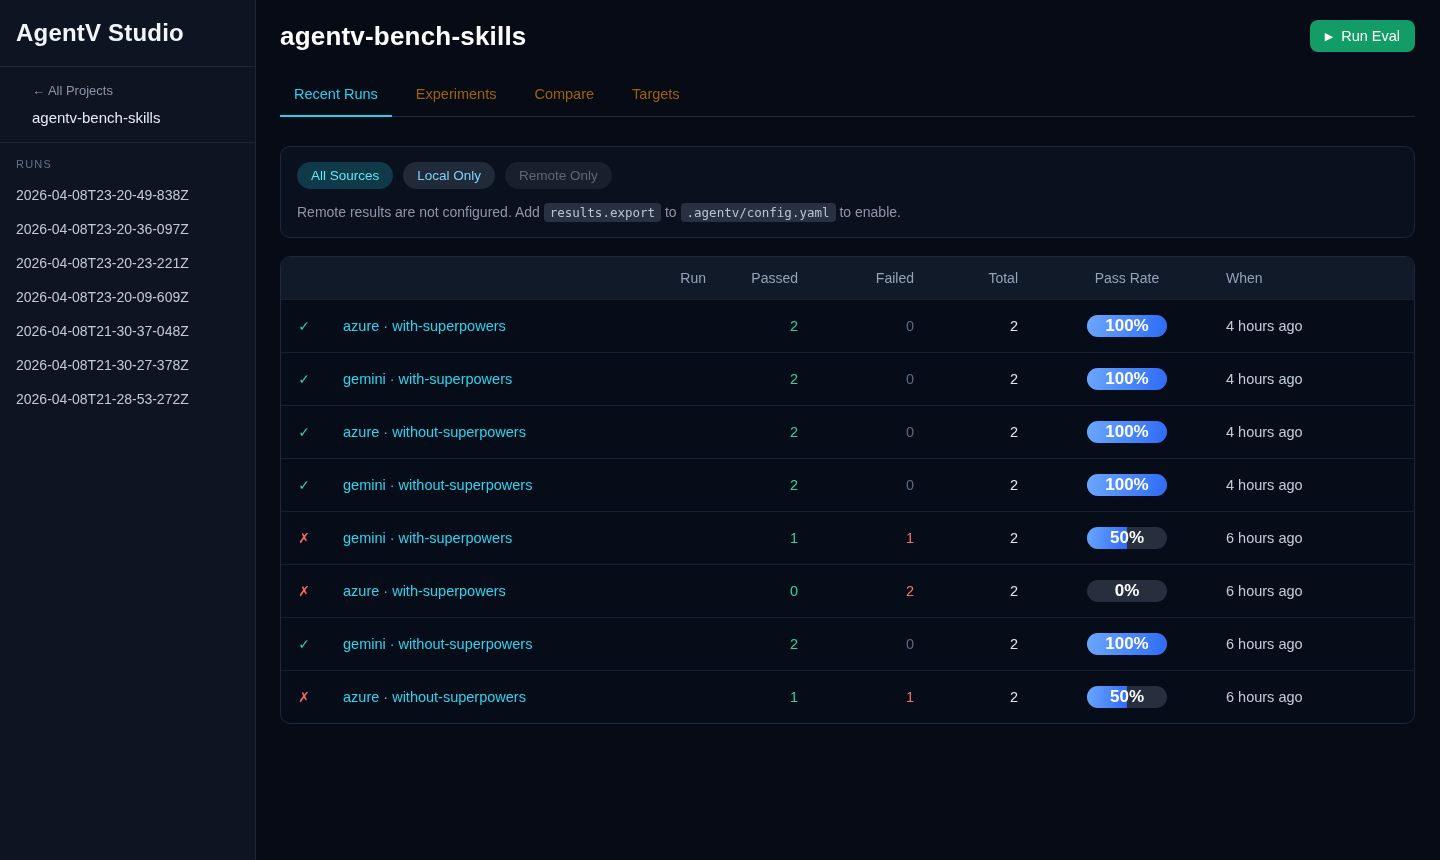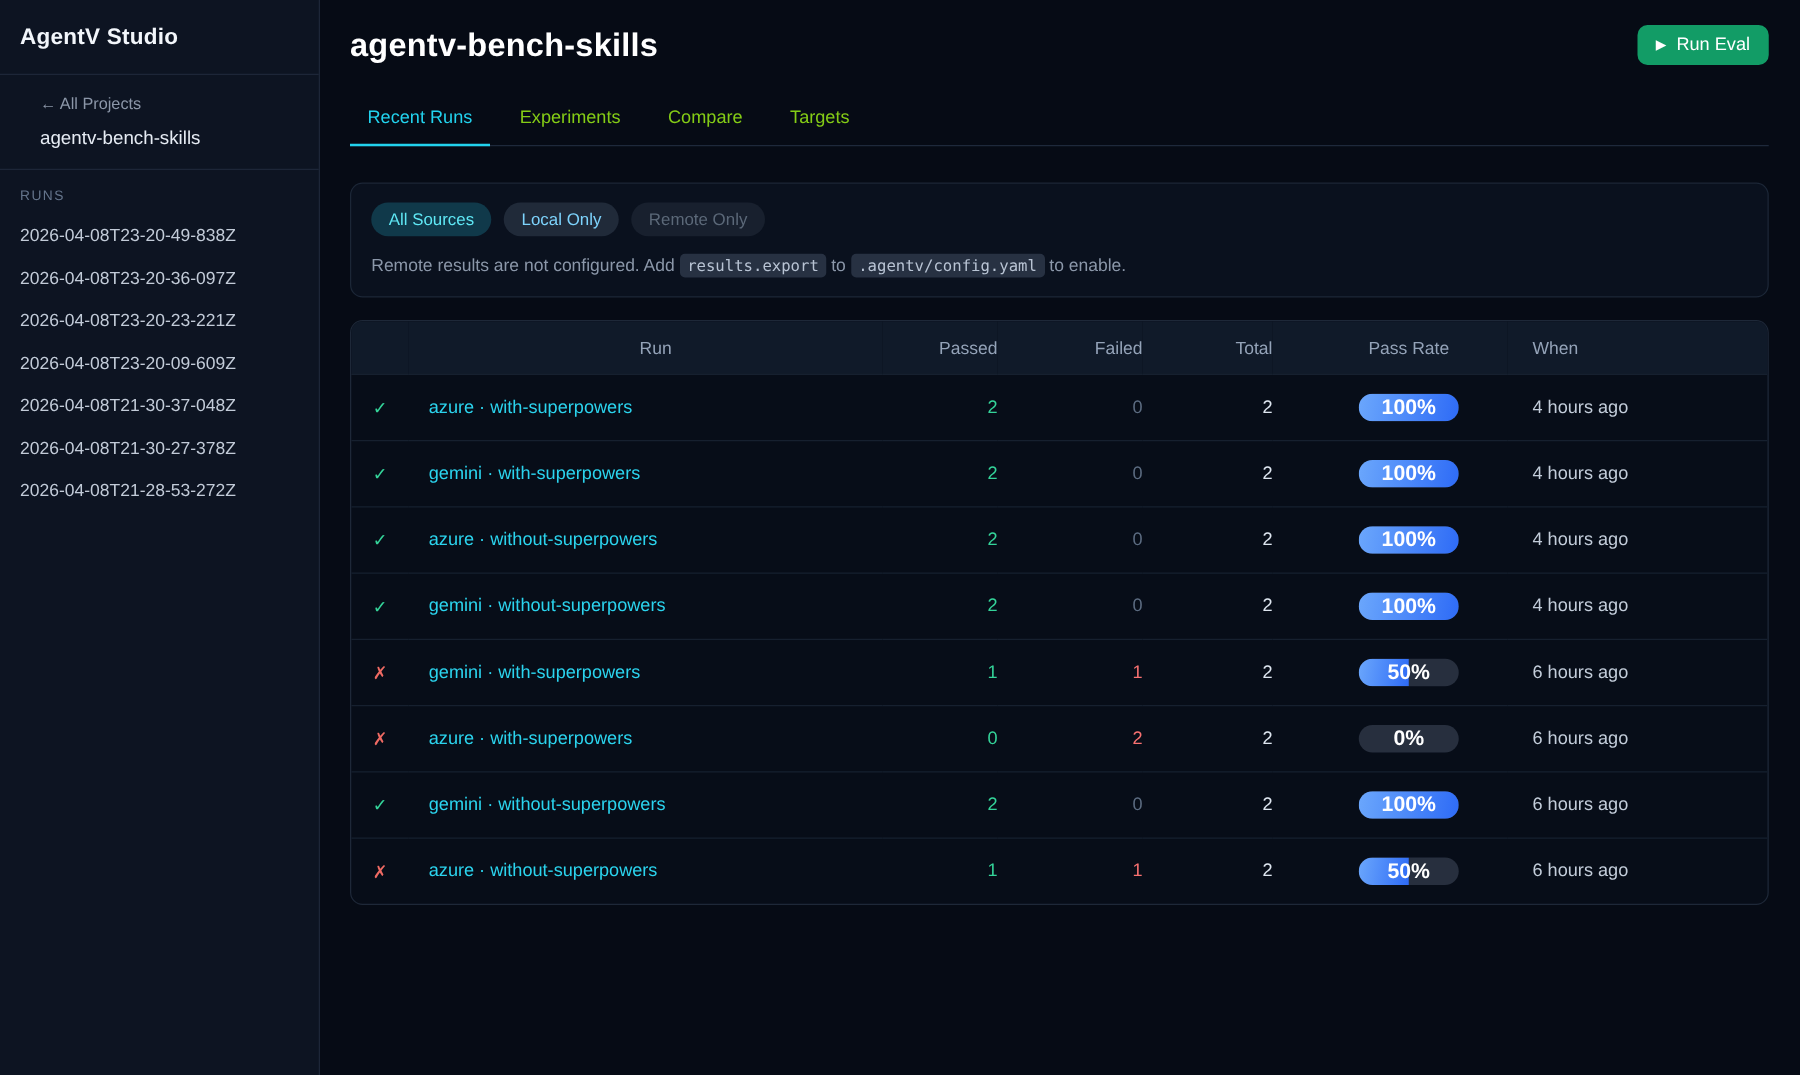--- a/index.html
+++ b/index.html
@@ -14,21 +14,21 @@
   }
 
   
   .sidebar {
     width: 256px; min-width: 256px;
     background: #0d1422;
     border-right: 1px solid #1d2638;
     height: 100%;
   }
   .sidebar-header { padding: 19px 16px; border-bottom: 1px solid #1d2638; }
-  .app-title { font-size: 18px; font-weight: bold; color: #f2f6fb; letter-spacing: 0.2px; }
+  .app-title { font-size: 24px; font-weight: bold; color: #f2f6fb; letter-spacing: 0.2px; }
   .sidebar-project { padding: 14px 32px 16px; border-bottom: 1px solid #1d2638; }
   .back-link { color: #8b96a8; font-size: 13px; cursor: pointer; display: inline-block; }
   .project-name { margin-top: 10px; font-size: 15px; color: #e6ecf4; }
   .runs-section { padding: 15px 16px 10px; }
   .runs-label { font-size: 11px; letter-spacing: 1.2px; color: #64748b; margin-bottom: 8px; }
   .run-item { padding: 9px 0; font-size: 14px; color: #c2cbd8; cursor: pointer; white-space: nowrap; }
 
   
   .main { flex: 1; padding: 20px 25px 0 24px; }
   .main-header { display: flex; justify-content: space-between; align-items: center; }
@@ -38,21 +38,21 @@
     font-family: "Liberation Sans", sans-serif;
     font-size: 14.5px; padding: 8px 15px;
     border: none; border-radius: 8px;
     display: inline-flex; align-items: center; gap: 8px;
     cursor: pointer;
   }
   .play-icon { font-size: 11px; line-height: 1; }
 
   
   .tabs { display: flex; gap: 10px; margin-top: 24px; border-bottom: 1px solid #1e293b; }
-  .tab { padding: 10px 14px 13px; font-size: 14.5px; color: #84cc16; cursor: pointer; }
+  .tab { padding: 10px 14px 13px; font-size: 14.5px; color: #a16207; cursor: pointer; }
   .tab.active { color: #22d3ee; border-bottom: 2px solid #22d3ee; margin-bottom: -1px; }
 
   
   .filter-panel {
     margin-top: 29px;
     background: #0a111e;
     border: 1px solid #1c2737;
     border-radius: 10px;
     padding: 15px 16px 17px;
   }
@@ -78,21 +78,21 @@
   .table-wrap {
     margin-top: 18px;
     border: 1px solid #1e2838;
     border-radius: 10px;
     overflow: hidden;
     background: #070d18;
   }
   table { width: 100%; border-collapse: collapse; table-layout: fixed; }
   thead tr { background: #101a29; }
   th {
-    color: #94a3b8; font-weight: normal; text-align: center;
+    color: #94a3b8; font-weight: normal; text-align: right;
     font-size: 14px; padding: 13px 0;
   }
   td { padding: 15px 0; border-top: 1px solid #16202f; font-size: 14.5px; }
   .col-icon { width: 46px; text-align: center; }
   .col-run { padding-left: 16px; }
   .col-passed { width: 92px; text-align: right; }
   .col-failed { width: 116px; text-align: right; }
   .col-total { width: 104px; text-align: right; }
   .col-rate { width: 188px; padding-left: 30px; text-align: center; }
   .col-when { width: 208px; padding-left: 20px; text-align: left; }

